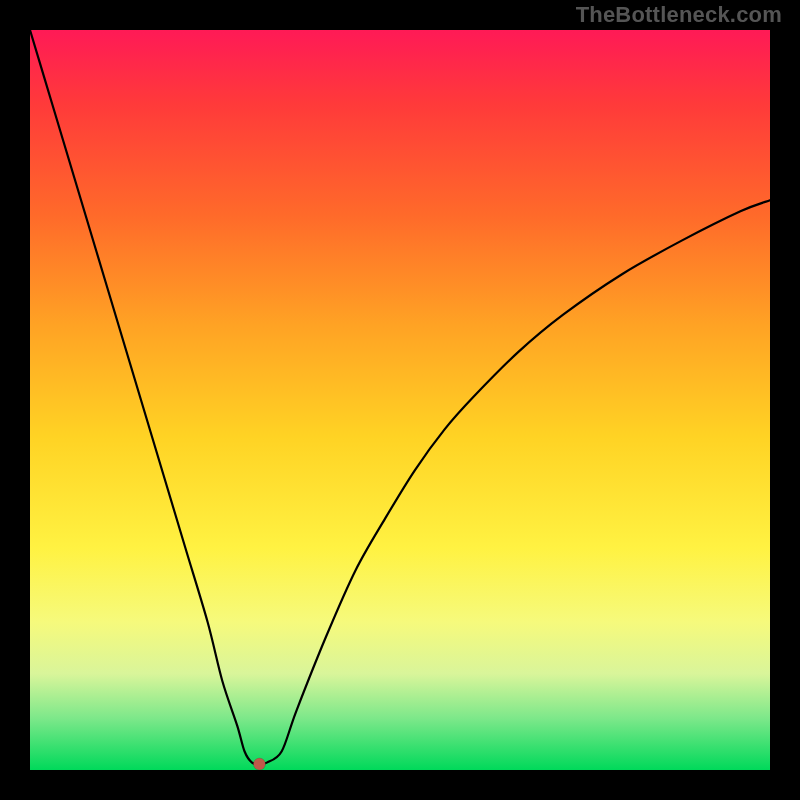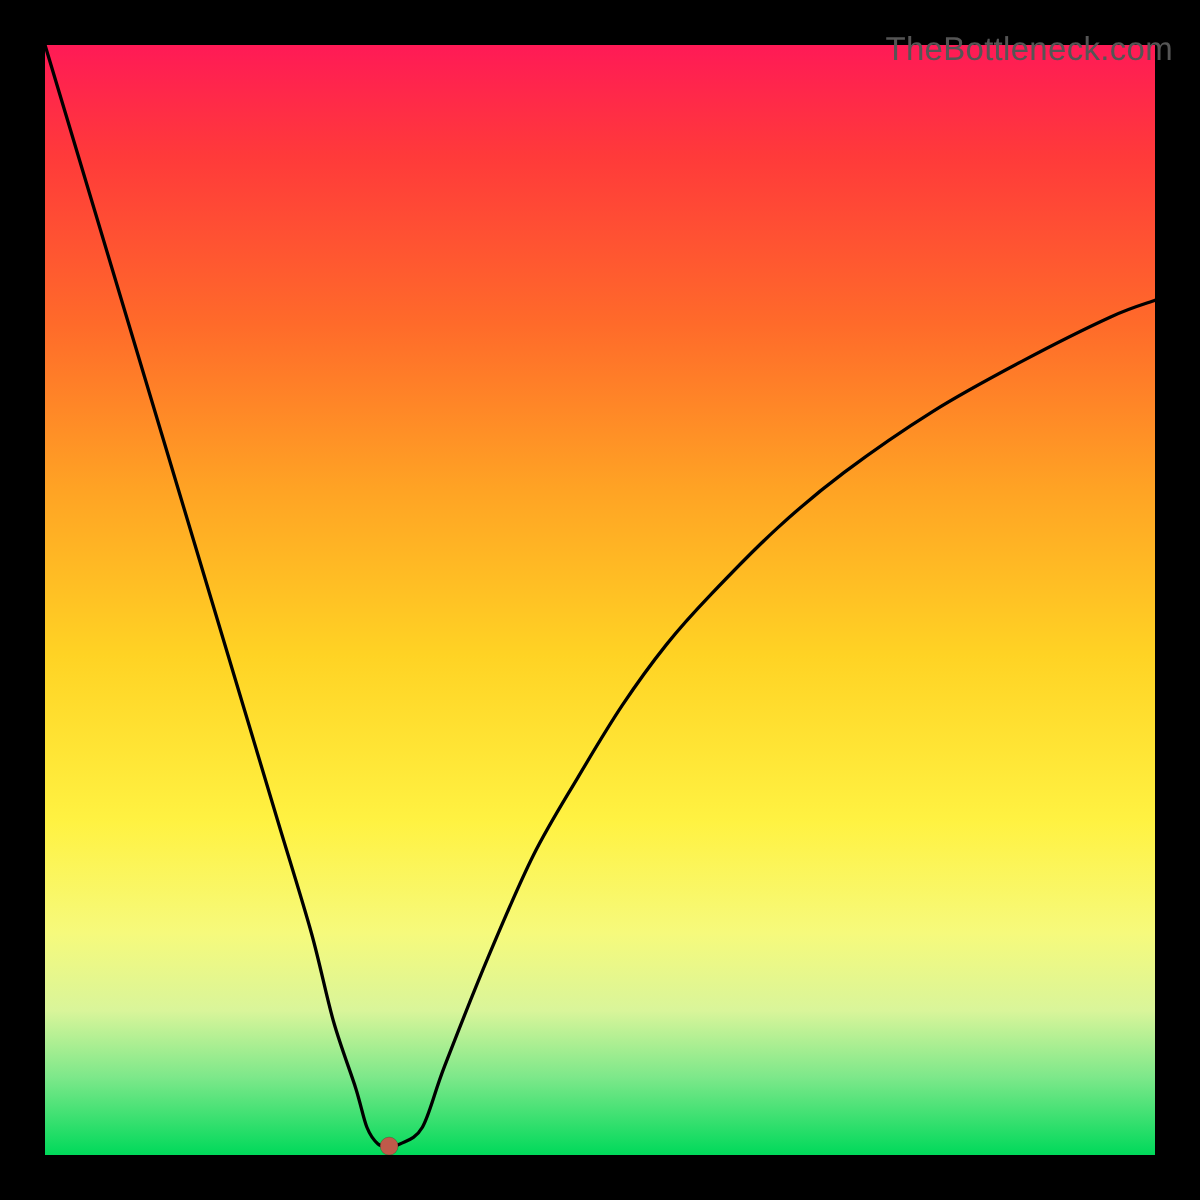--- a/index.html
+++ b/index.html
@@ -12,25 +12,25 @@
     font-family: Arial, Helvetica, sans-serif;
   }
   .stage {
     position: relative;
     width: 800px;
     height: 800px;
     background: #000000;
   }
   .watermark {
     position: absolute;
-    top: 20px;
+    top: 2px;
     right: 18px;
     color: #555555;
     font-size: 22px;
-    font-weight: 400;
+    font-weight: 700;
     letter-spacing: 0.2px;
     z-index: 5;
     user-select: none;
   }
   .plot-area {
     position: absolute;
     top: 30px;
     left: 30px;
     width: 740px;
     height: 740px;

